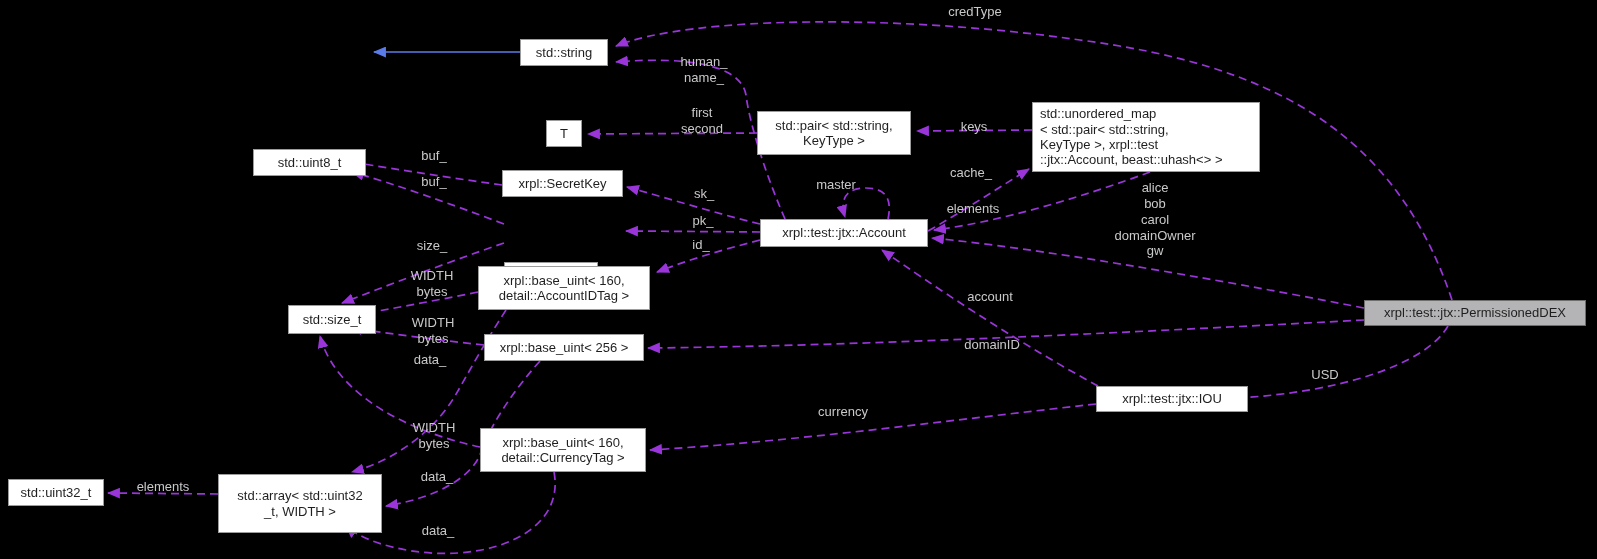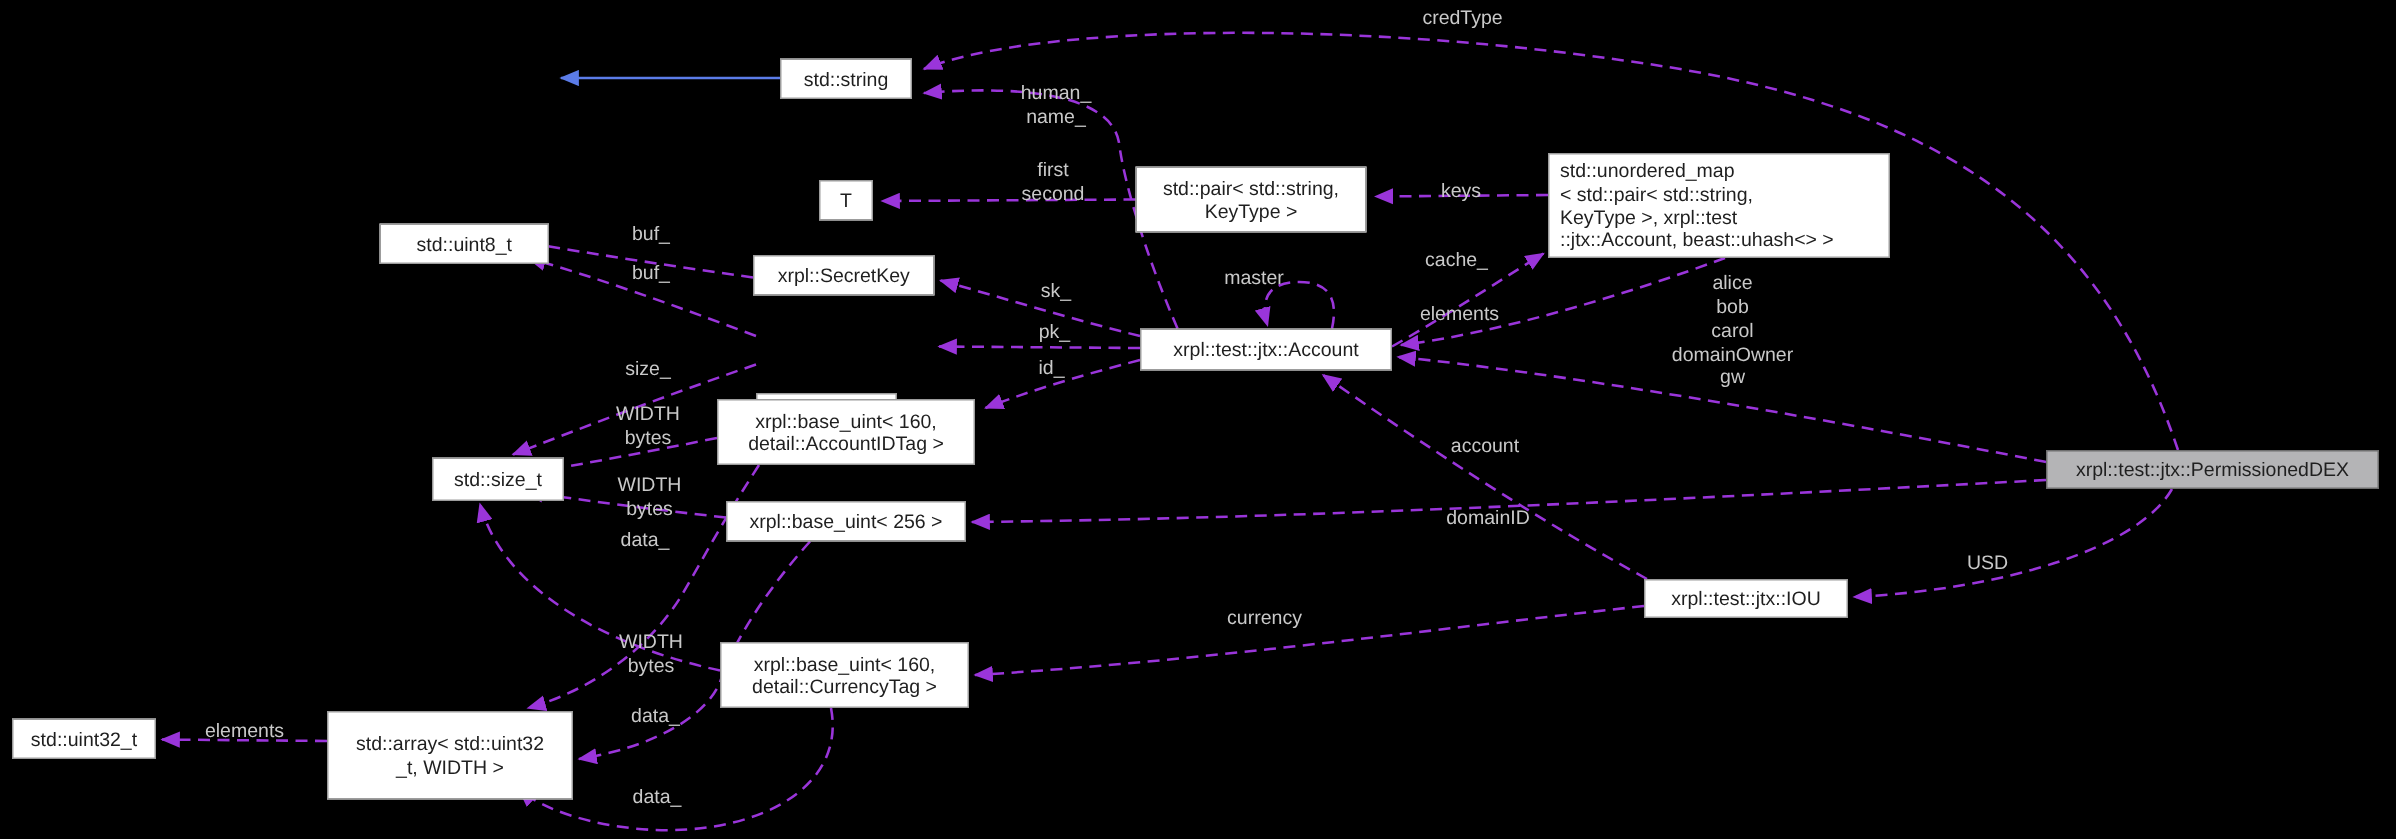--- a/index.html
+++ b/index.html
@@ -106,21 +106,21 @@
 ::jtx::Account, beast::uhash&lt;&gt; &gt;</div>
   <div class="node" style="left:253px;top:149px;width:113px;height:27px;">std::uint8_t</div>
   <div class="node" style="left:502px;top:170px;width:121px;height:27px;">xrpl::SecretKey</div>
   <div class="node" style="left:504px;top:217px;width:94px;height:27px;margin-top:45px;">xrpl::PublicKey</div>
   <div class="node" style="left:760px;top:219px;width:168px;height:28px;">xrpl::test::jtx::Account</div>
   <div class="node" style="left:478px;top:266px;width:172px;height:44px;">xrpl::base_uint&lt; 160,
 detail::AccountIDTag &gt;</div>
   <div class="node" style="left:258px;top:305px;width:88px;height:29px;margin-left:30px;">std::size_t</div>
   <div class="node" style="left:484px;top:334px;width:160px;height:27px;">xrpl::base_uint&lt; 256 &gt;</div>
   <div class="node hl" style="left:1364px;top:300px;width:222px;height:26px;">xrpl::test::jtx::PermissionedDEX</div>
-  <div class="node" style="left:1096px;top:386px;width:136px;height:26px;">xrpl::test::jtx::IOU</div>
+  <div class="node" style="left:1096px;top:386px;width:152px;height:26px;">xrpl::test::jtx::IOU</div>
   <div class="node" style="left:480px;top:428px;width:166px;height:44px;">xrpl::base_uint&lt; 160,
  detail::CurrencyTag &gt;</div>
   <div class="node" style="left:218px;top:474px;width:164px;height:59px;">std::array&lt; std::uint32
 _t, WIDTH &gt;</div>
   <div class="node" style="left:8px;top:479px;width:96px;height:27px;">std::uint32_t</div>
 
   <div class="elabel" style="left:975px;top:12px;">credType</div>
   <div class="elabel" style="left:704px;top:70px;">human_
 name_</div>
   <div class="elabel" style="left:702px;top:121px;">first

